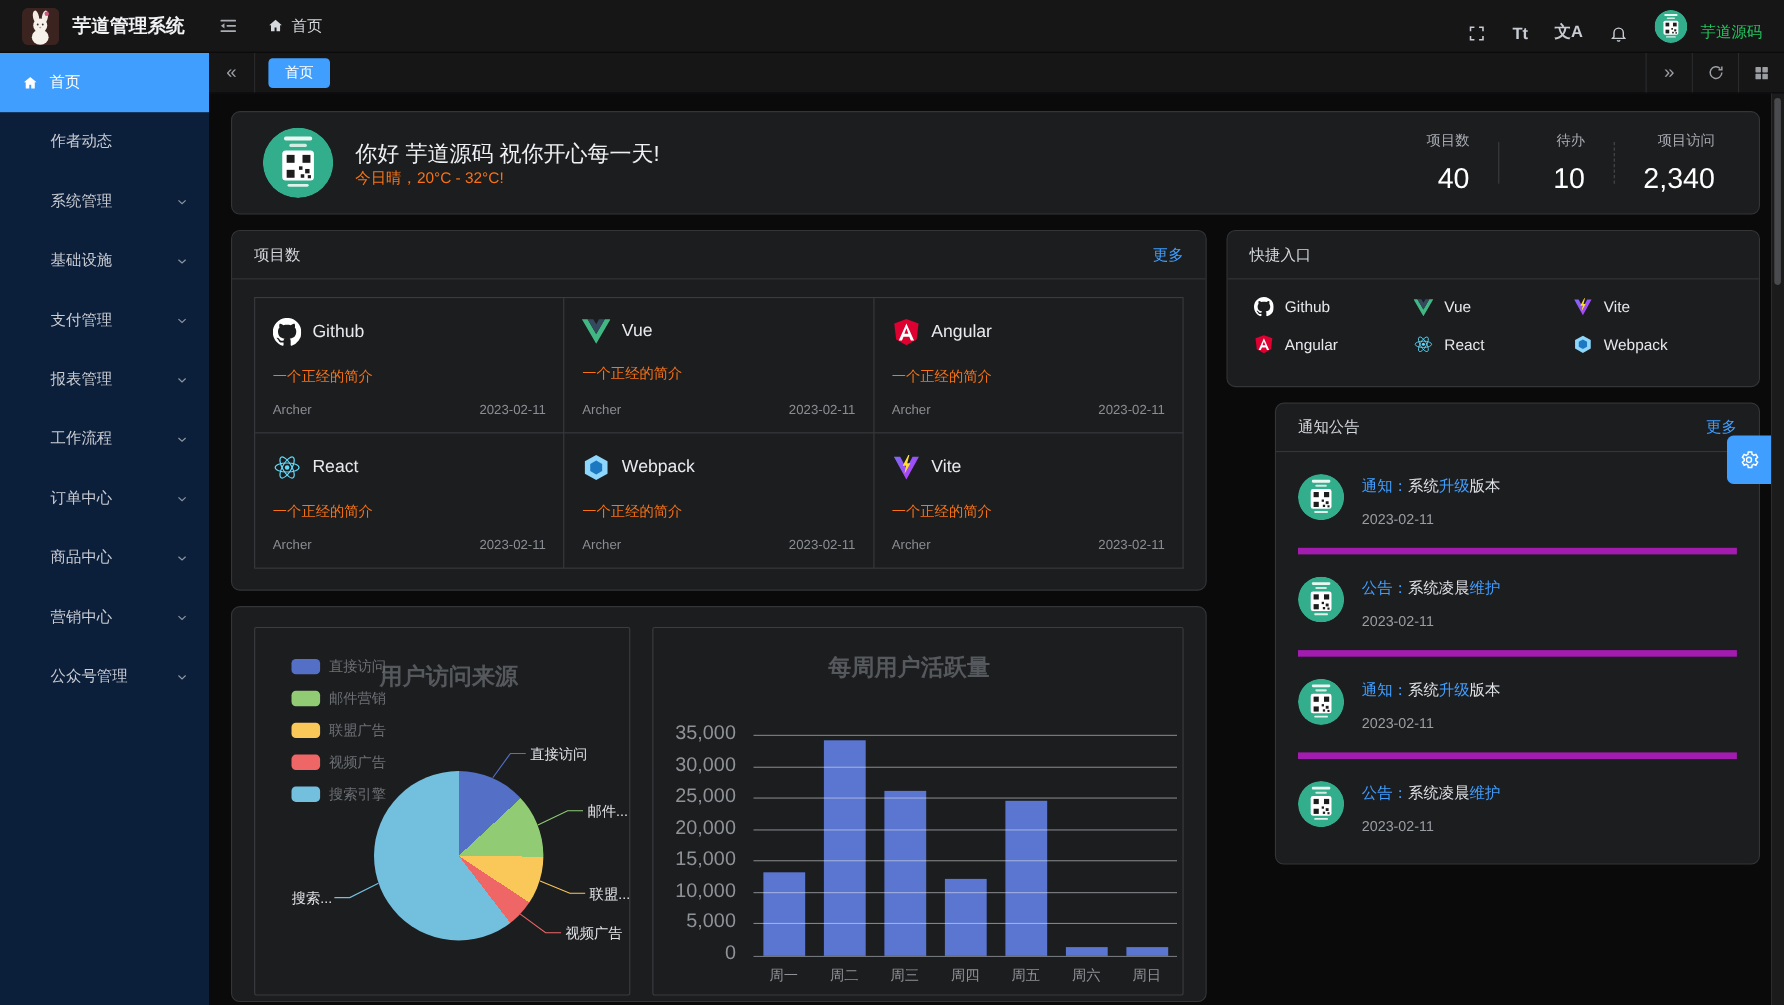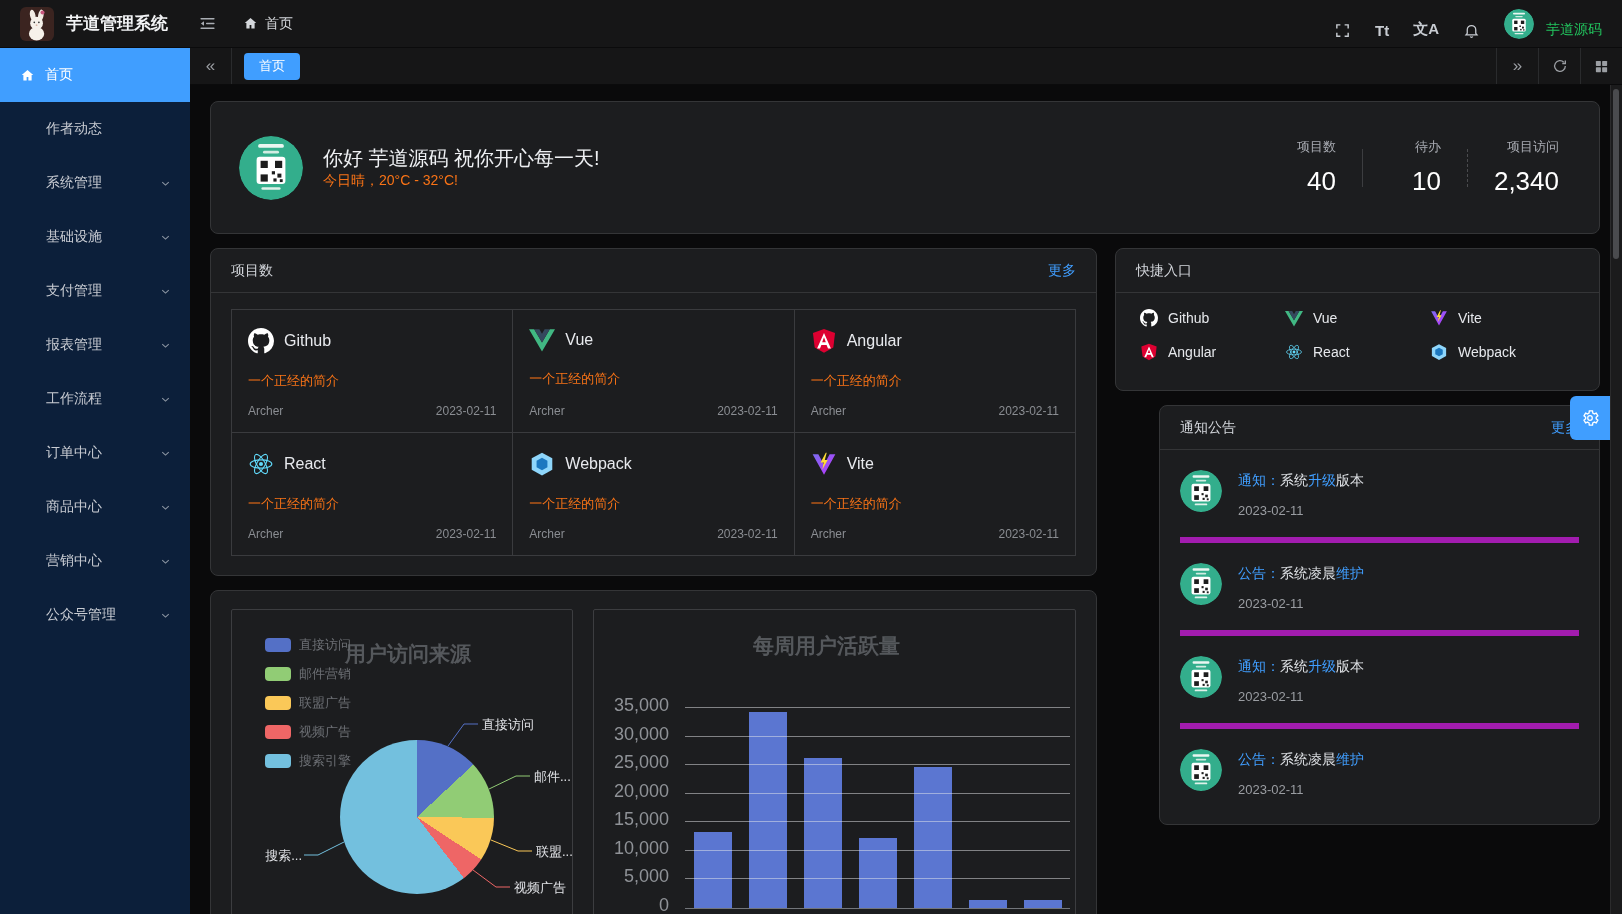--- a/index.html
+++ b/index.html
@@ -39,21 +39,21 @@
   .tab-spacer { flex:1; }
 
   
   #main { position:absolute; left:190px; top:85px; right:0; bottom:0; padding:16px 22px 0 20px; overflow:hidden; }
   .card { background:#1c1d1f; border:1px solid #343537; border-radius:8px; }
   .card-head { height:44px; display:flex; align-items:center; justify-content:space-between;
                padding:0 20px; border-bottom:1px solid #343537; font-size:14px; color:#d3d6db; }
   .more-link { color:#409eff; font-size:14px; cursor:pointer; }
 
   
-  #welcome { height:133px; display:flex; align-items:center; padding:0 40px 0 28px; margin-bottom:14px; }
+  #welcome { height:94px; display:flex; align-items:center; padding:0 40px 0 28px; margin-bottom:14px; }
   .welcome-avatar { width:64px; height:64px; border-radius:50%; overflow:hidden; flex:0 0 auto; }
   .welcome-texts { margin-left:20px; }
   .welcome-title { font-size:20px; font-weight:500; color:#eef0f3; }
   .welcome-sub { font-size:14px; color:#f97316; }
   .welcome-stats { margin-left:auto; display:flex; align-items:center; gap:26px; }
   .stat-col { text-align:right; min-width:52px; }
   .stat-label { font-size:13px; color:#a8abb2; }
   .stat-value { font-size:26px; color:#fff; margin-top:10px; }
   .stat-div { width:1px; height:38px; background:#3c3d40; }
   .stat-div.dash { background:none; border-left:1px dashed #4a4b4e; }

